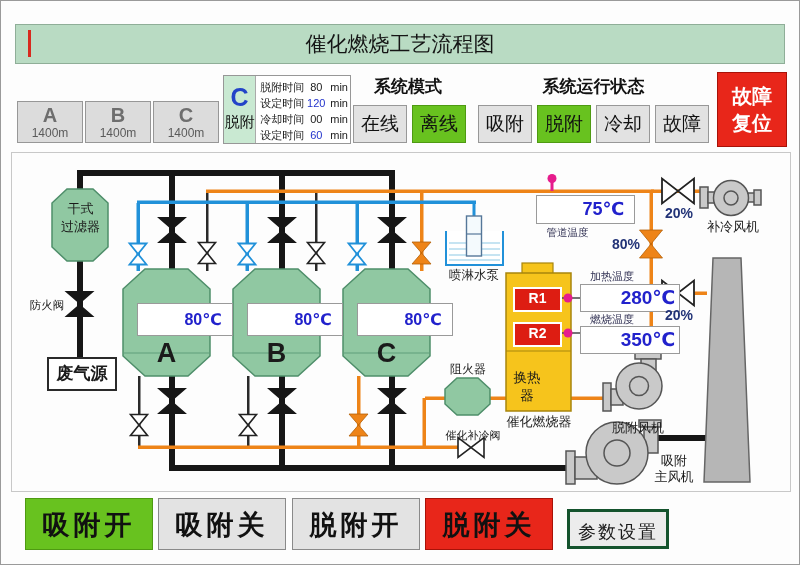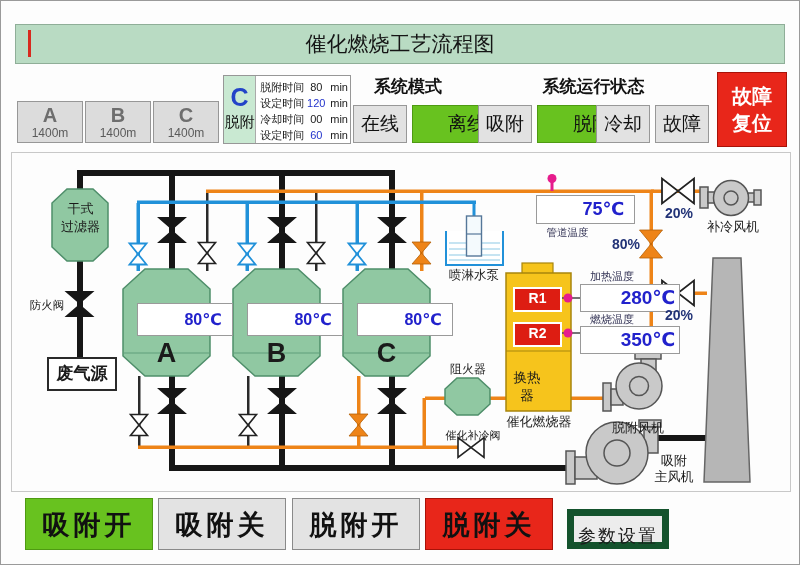--- a/index.html
+++ b/index.html
@@ -17,33 +17,33 @@
   #active-panel{left:222px;top:74px;width:126px;height:67px;border:1px solid #979797;display:flex;background:#fff;}
   #active-green{width:47px;background:#c9e9d2;border-right:1px solid #aaa;text-align:center;}
   #active-green .al{font-size:25px;font-weight:bold;color:#2343c8;line-height:30px;margin-top:6px;}
   #active-green .am{font-size:15px;color:#111;line-height:20px;}
   #timers{flex:1;padding:3px 2px 0 4px;}
   .trow{display:flex;font-size:11px;line-height:16px;color:#1a1a1a;white-space:nowrap;}
   .trow .tv{width:20px;text-align:center;margin-left:2px;}
   .trow .tu{margin-left:4px;}
   .tv.blue{color:#2233cc;}
   .opt{position:absolute;top:104px;width:52px;height:36px;line-height:36px;text-align:center;font-size:19px;background:#e2e2e2;border:1px solid #989898;color:#111;}
-  .opt.on{background:#68c21f;border-color:#4e9a12;padding-left:28px;}
+  .opt.on{background:#68c21f;border-color:#4e9a12;}
   #fault-reset{left:716px;top:71px;width:70px;height:75px;background:#e8261a;border:1px solid #a81208;color:#fff;font-weight:bold;font-size:20px;text-align:center;line-height:27px;padding-top:10px;box-sizing:border-box;cursor:pointer;}
   
   .lbl{position:absolute;text-align:center;color:#1a1a1a;}
   .vbox{position:absolute;background:#fff;border:1px solid #9a9a9a;text-align:center;color:#2222cc;font-weight:bold;padding-left:36px;}
   .pct{position:absolute;color:#223377;font-weight:bold;font-size:14px;text-align:center;}
   .rbox{position:absolute;width:45px;height:21px;background:#dd1d12;border:2px solid #ffffff;color:#fff;font-weight:bold;font-size:14px;text-align:center;line-height:19px;box-sizing:content-box;}
   
   .bigbtn{position:absolute;top:497px;width:128px;height:52px;line-height:52px;text-align:center;font-size:27px;font-weight:bold;color:#111;border:1px solid #8a8a8a;letter-spacing:4px;cursor:pointer;box-sizing:border-box;}
   .bigbtn.green{background:#68c21f;border-color:#4e9a12;}
   .bigbtn.gray{background:#e3e3e3;}
   .bigbtn.red{background:#e8261a;border-color:#a81208;}
-  .smallbtn{position:absolute;top:508px;height:40px;line-height:40px;text-align:center;font-size:18px;color:#1a1a1a;background:#ececec;border:7px solid #14532d;letter-spacing:2px;cursor:pointer;box-sizing:border-box;}
+  .smallbtn{position:absolute;top:508px;height:40px;line-height:40px;text-align:center;font-size:18px;color:#1a1a1a;background:#ececec;border:3px solid #14532d;letter-spacing:2px;cursor:pointer;box-sizing:border-box;}
 </style>
 </head>
 <body>
 
 <div id="screen">
 
   <div class="abs" id="titlebar">
     <div class="abs" id="title-redline"></div>
     <div class="abs" id="title-text">催化燃烧工艺流程图</div>
   </div>

